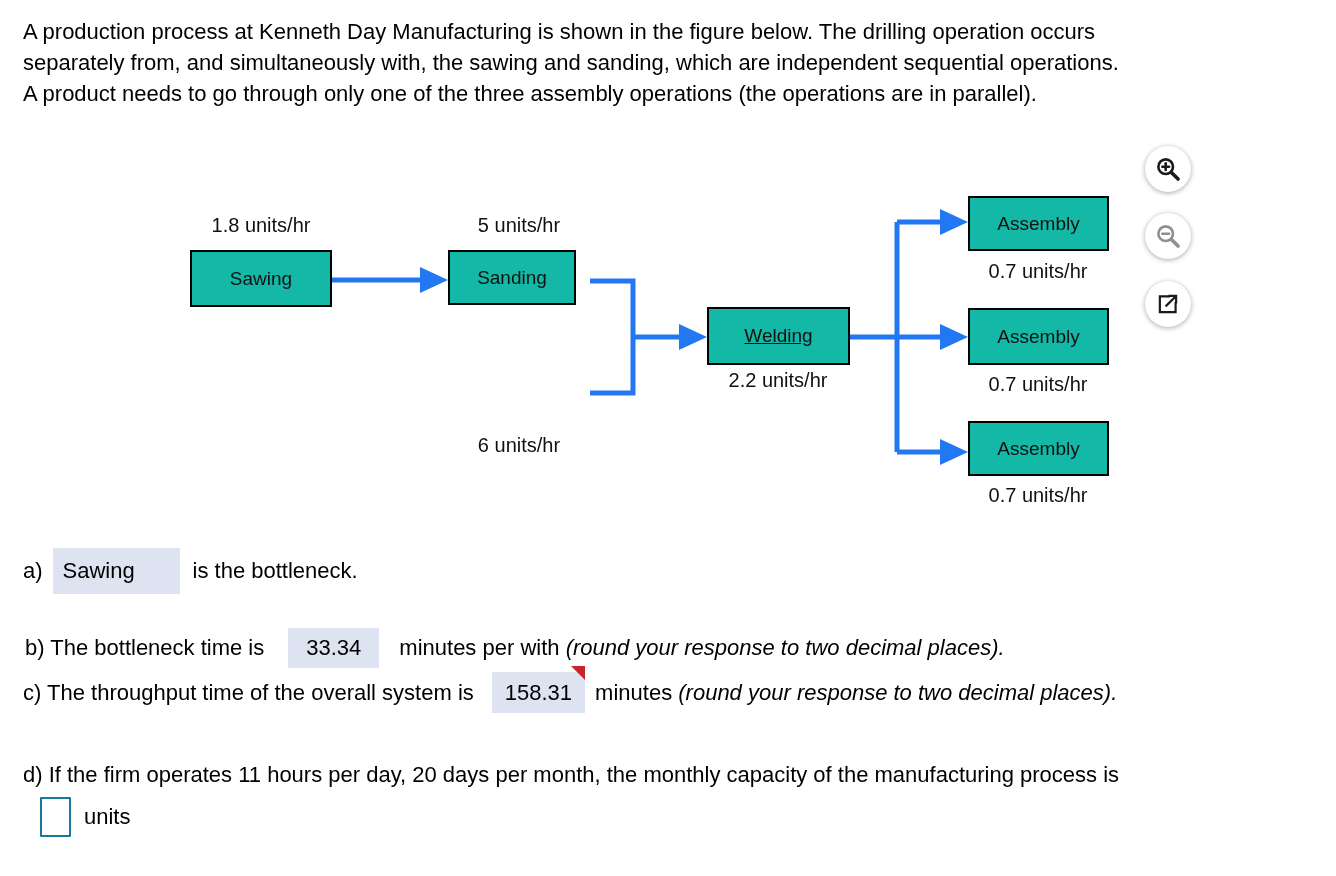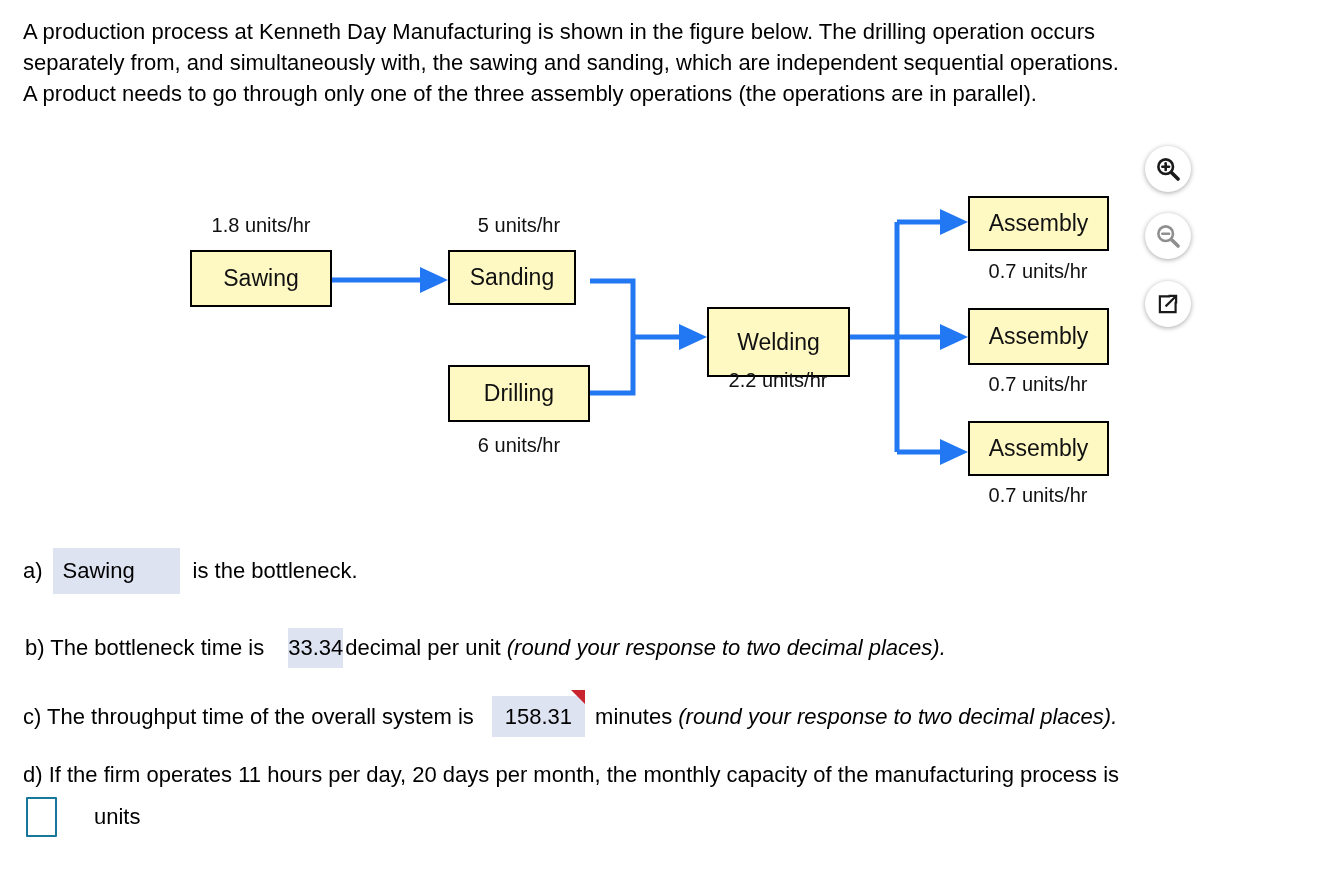--- a/index.html
+++ b/index.html
@@ -4,28 +4,28 @@
 <style>
   * { margin:0; padding:0; box-sizing:border-box; }
   html,body { background:#fff; }
   body { font-family:"Liberation Sans","DejaVu Sans",sans-serif; color:#000; }
   #page { position:relative; width:1336px; height:876px; background:#fff; overflow:hidden; }
 
   
   .intro { position:absolute; left:23px; top:16px; font-size:22px; line-height:31px; }
 
   
-  .dbox { position:absolute; border:2.5px solid #000; background:#fef9c3;
+  .dbox { position:absolute; border:2.5px solid #000; background:#14b8a6;
           display:flex; align-items:center; justify-content:center;
-          font-size:23px; color:#111; }
+          font-size:19px; color:#111; }
   .rate { position:absolute; width:220px; text-align:center; font-size:20px; color:#111; }
   #box-sawing   { left:190px; top:250px; width:142px; height:57px; }
   #box-sanding  { left:448px; top:250px; width:128px; height:55px; }
   #box-drilling { left:448px; top:365px; width:142px; height:57px; }
-  #box-welding  { left:707px; top:307px; width:143px; height:70px; }
+  #box-welding  { left:707px; top:307px; width:143px; height:58px;text-decoration:underline; }
   #box-assembly1{ left:968px; top:196px; width:141px; height:55px; }
   #box-assembly2{ left:968px; top:308px; width:141px; height:57px; }
   #box-assembly3{ left:968px; top:421px; width:141px; height:55px; }
   #rate-sawing   { left:151px; top:214px; }
   #rate-sanding  { left:409px; top:214px; }
   #rate-drilling { left:409px; top:434px; }
   #rate-welding  { left:668px; top:369px; }
   #rate-assembly1{ left:928px; top:260px; }
   #rate-assembly2{ left:928px; top:373px; }
   #rate-assembly3{ left:928px; top:484px; }
@@ -40,27 +40,27 @@
   #btn-open     { top:281px; }
 
   
   .ans { position:absolute; display:flex; align-items:center; font-size:22px; white-space:pre; }
   .hl { background:#dde3f1; display:inline-flex; align-items:center; position:relative; }
   .note { font-style:italic; }
   #ans-a { left:23px; top:548px; height:46px; }
   #ans-a .hl { width:127px; height:46px; padding-left:10px; margin-left:10px; }
   #ans-a .suffix { margin-left:13px; }
   #ans-b { left:25px; top:628px; height:40px; }
-  #ans-b .hl { height:40px; padding:0 0; margin-left:24px; margin-right:2px;justify-content:flex-end; }
-  #ans-c { left:23px; top:696px; height:41px; }
+  #ans-b .hl { height:40px; padding:0 18px; margin-left:24px; margin-right:20px;justify-content:flex-end; }
+  #ans-c { left:23px; top:672px; height:41px; }
   #ans-c .hl { height:41px; padding:0 13px; margin-left:18px; margin-right:10px; }
   .flag { position:absolute; top:-6px; right:0; width:0; height:0;
           border-top:14px solid #c9232e; border-left:14px solid transparent; }
   #ans-d1 { left:23px; top:760px; height:30px; }
-  #ans-d2 { left:26px; top:795px; height:44px;gap:24px; }
+  #ans-d2 { left:40px; top:795px; height:44px; }
   #d-input { width:31px; height:40px; border:2.5px solid #17789c; background:#fff;
              font-size:20px; text-align:center; border-radius:1px; outline:none; }
   #ans-d2 .unit { margin-left:13px; }
 </style>
 </head>
 <body>
 
 <div id="page">
 
   <div class="intro">
@@ -84,21 +84,20 @@
       <polygon points="420,267 448,280 420,293"></polygon>
       <polygon points="679,324 707,337 679,350"></polygon>
       <polygon points="940,209 968,222 940,235"></polygon>
       <polygon points="940,324 968,337 940,350"></polygon>
       <polygon points="940,439 968,452 940,465"></polygon>
     </g>
   </svg>
 
   <div class="dbox" id="box-sawing">Sawing</div>
   <div class="dbox" id="box-sanding">Sanding</div>
-  <div class="dbox" id="box-drilling">Drilling</div>
   <div class="dbox" id="box-welding">Welding</div>
   <div class="dbox" id="box-assembly1">Assembly</div>
   <div class="dbox" id="box-assembly2">Assembly</div>
   <div class="dbox" id="box-assembly3">Assembly</div>
 
   <div class="rate" id="rate-sawing">1.8 units/hr</div>
   <div class="rate" id="rate-sanding">5 units/hr</div>
   <div class="rate" id="rate-drilling">6 units/hr</div>
   <div class="rate" id="rate-welding">2.2 units/hr</div>
   <div class="rate" id="rate-assembly1">0.7 units/hr</div>
@@ -134,21 +133,21 @@
       <span>Sawing</span>
     </span>
     <span class="suffix">is the bottleneck.</span>
   </div>
 
   <div class="ans" id="ans-b">
     <span>b) The bottleneck time is</span>
     <span class="hl">
       <span>33.34</span>
     </span>
-    <span>decimal per unit</span>
+    <span>minutes per with</span>
     <span> </span>
     <span class="note">(round your response to two decimal places).</span>
   </div>
 
   <div class="ans" id="ans-c">
     <span>c) The throughput time of the overall system is</span>
     <span class="hl">
       <span>158.31</span>
       <span class="flag"></span>
     </span>

